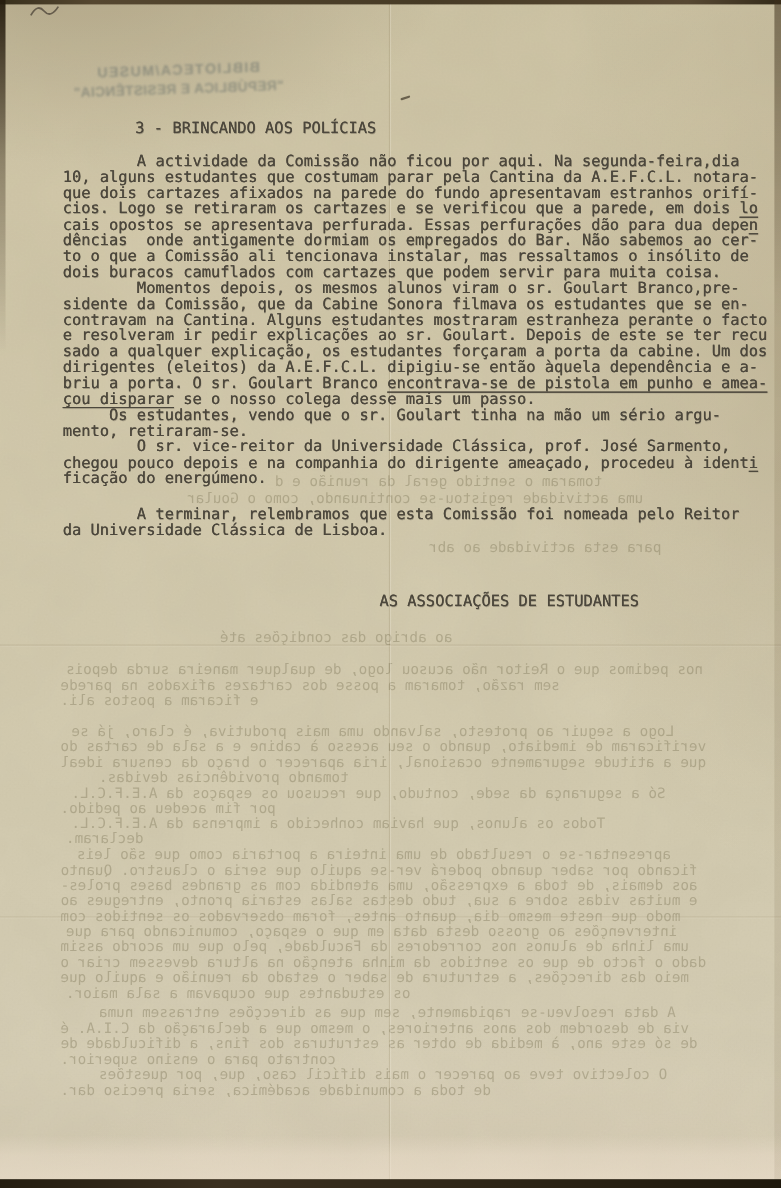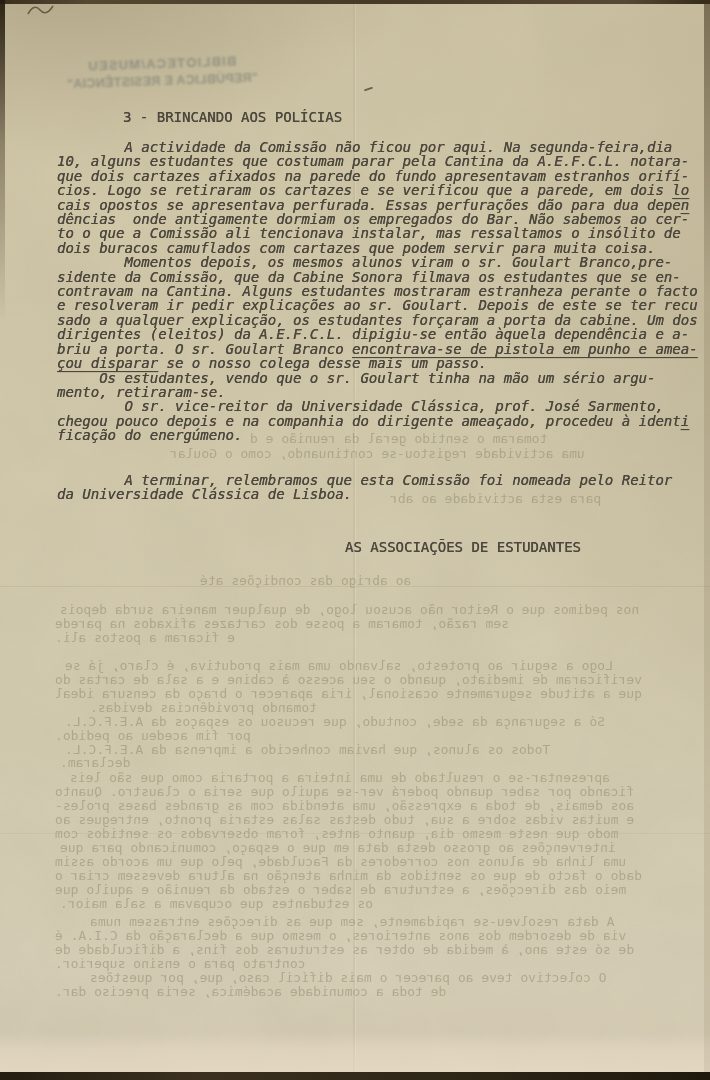--- a/index.html
+++ b/index.html
@@ -14,22 +14,22 @@
   }
   .grain { position:absolute; inset:0; pointer-events:none; }
   
   .doc-title, .body-text, .signature {
     color:#4c473c; font-size:14px; line-height:14.4px; white-space:pre;
     text-shadow:0 0 0.6px rgba(76,71,60,0.9), 0.4px 0.4px 0.4px rgba(76,71,60,0.35);
   }
   .doc-title { position:absolute; left:123px; top:110px; }
   .body-text { position:absolute; left:57px; top:140px; }
   .signature { position:absolute; left:345px; top:540px;text-align:center; }
-  .paragraph { margin:0;font-style:italic; }
-  .paragraph.gap { margin-top:30px; }
+  .paragraph { margin:0; }
+  .paragraph.gap { margin-top:18px; }
   .line { white-space:pre; }
   .u { text-decoration:underline; text-underline-offset:2.5px; text-decoration-thickness:1.1px; }
   
   .stamp {
     position:absolute; left:50px; top:56px; width:224px; text-align:center;
     transform:rotate(-2deg) scaleX(-1);
     color:rgba(116,121,112,0.62); filter:blur(0.8px);
     font-family:"Liberation Sans", sans-serif; font-weight:bold;
   }
   .stamp-l1 { font-size:13px; letter-spacing:1.2px; }

